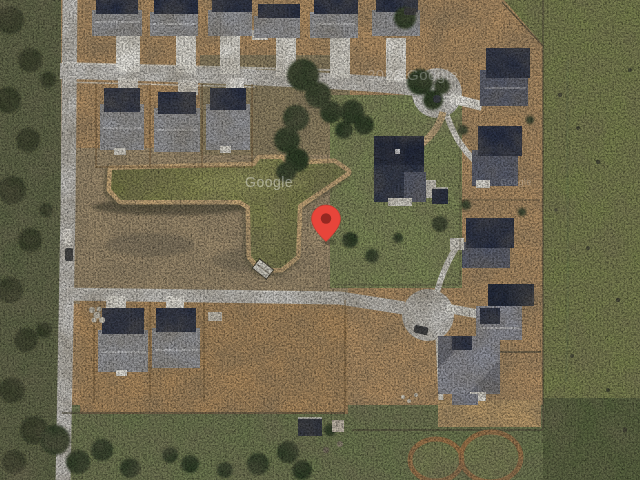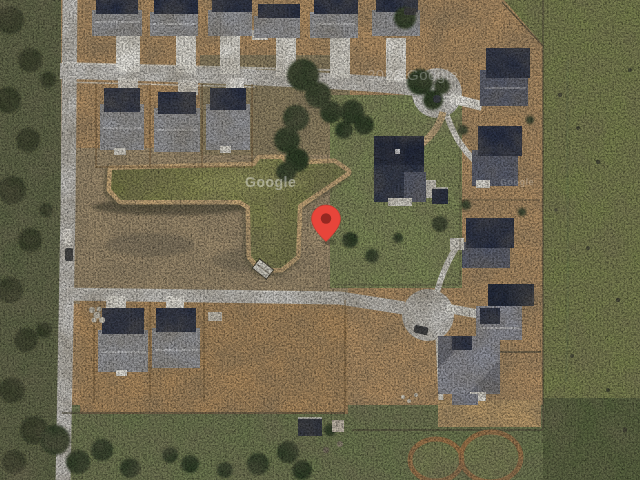--- a/index.html
+++ b/index.html
@@ -1,19 +1,19 @@
 <!DOCTYPE html>
 <html><head>
 <meta charset="utf-8">
 <style>
   html,body{margin:0;padding:0;background:#222;}
   .stage{position:relative;width:640px;height:480px;overflow:hidden;
          font-family:"Liberation Sans",sans-serif;}
   .stage svg.scene{position:absolute;left:0;top:0;}
-  .wm{position:absolute;color:#fff;font-weight:700;pointer-events:none;
+  .wm{position:absolute;color:#fff;font-weight:400;pointer-events:none;
       letter-spacing:.5px;text-shadow:0 0 1px rgba(0,0,0,.15);}
   .wm-pond{left:245px;top:174px;font-size:14px;opacity:.38;}
   .wm-right{left:500px;top:177px;font-size:9px;opacity:.20;}
   .wm-road{left:367px;top:66px;font-size:15px;font-weight:400;opacity:.26;}
   svg.pin-layer{position:absolute;left:0;top:0;}
 </style>
 </head>
 <body>
 
 <div class="stage">

